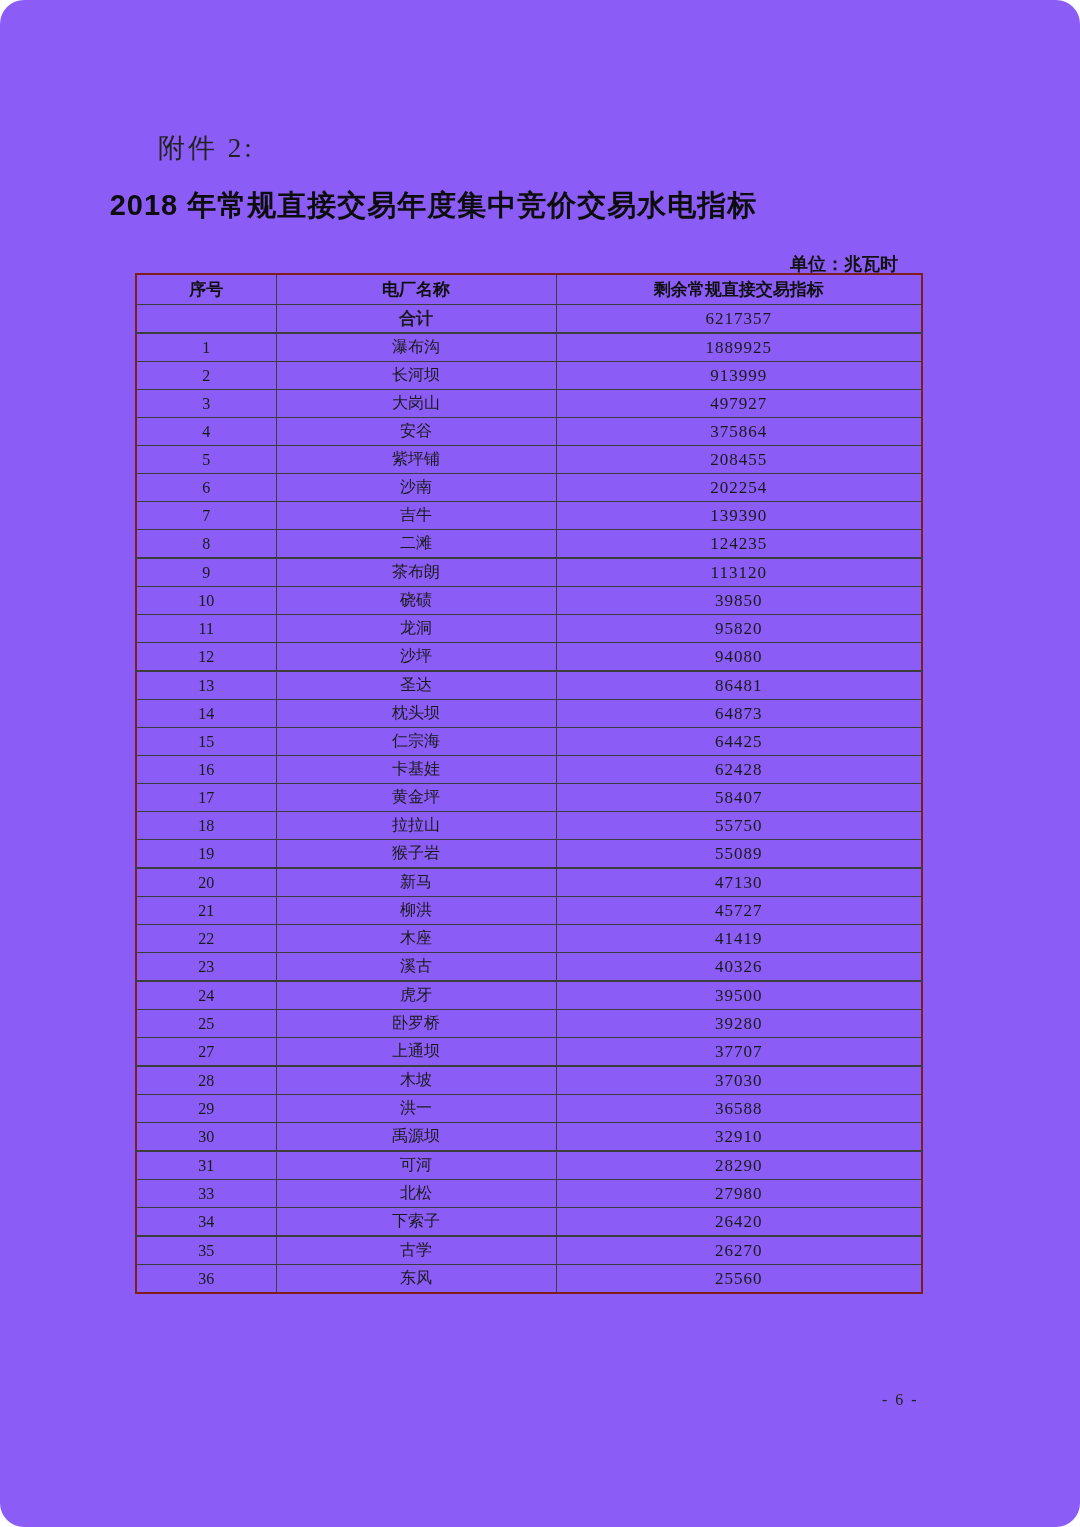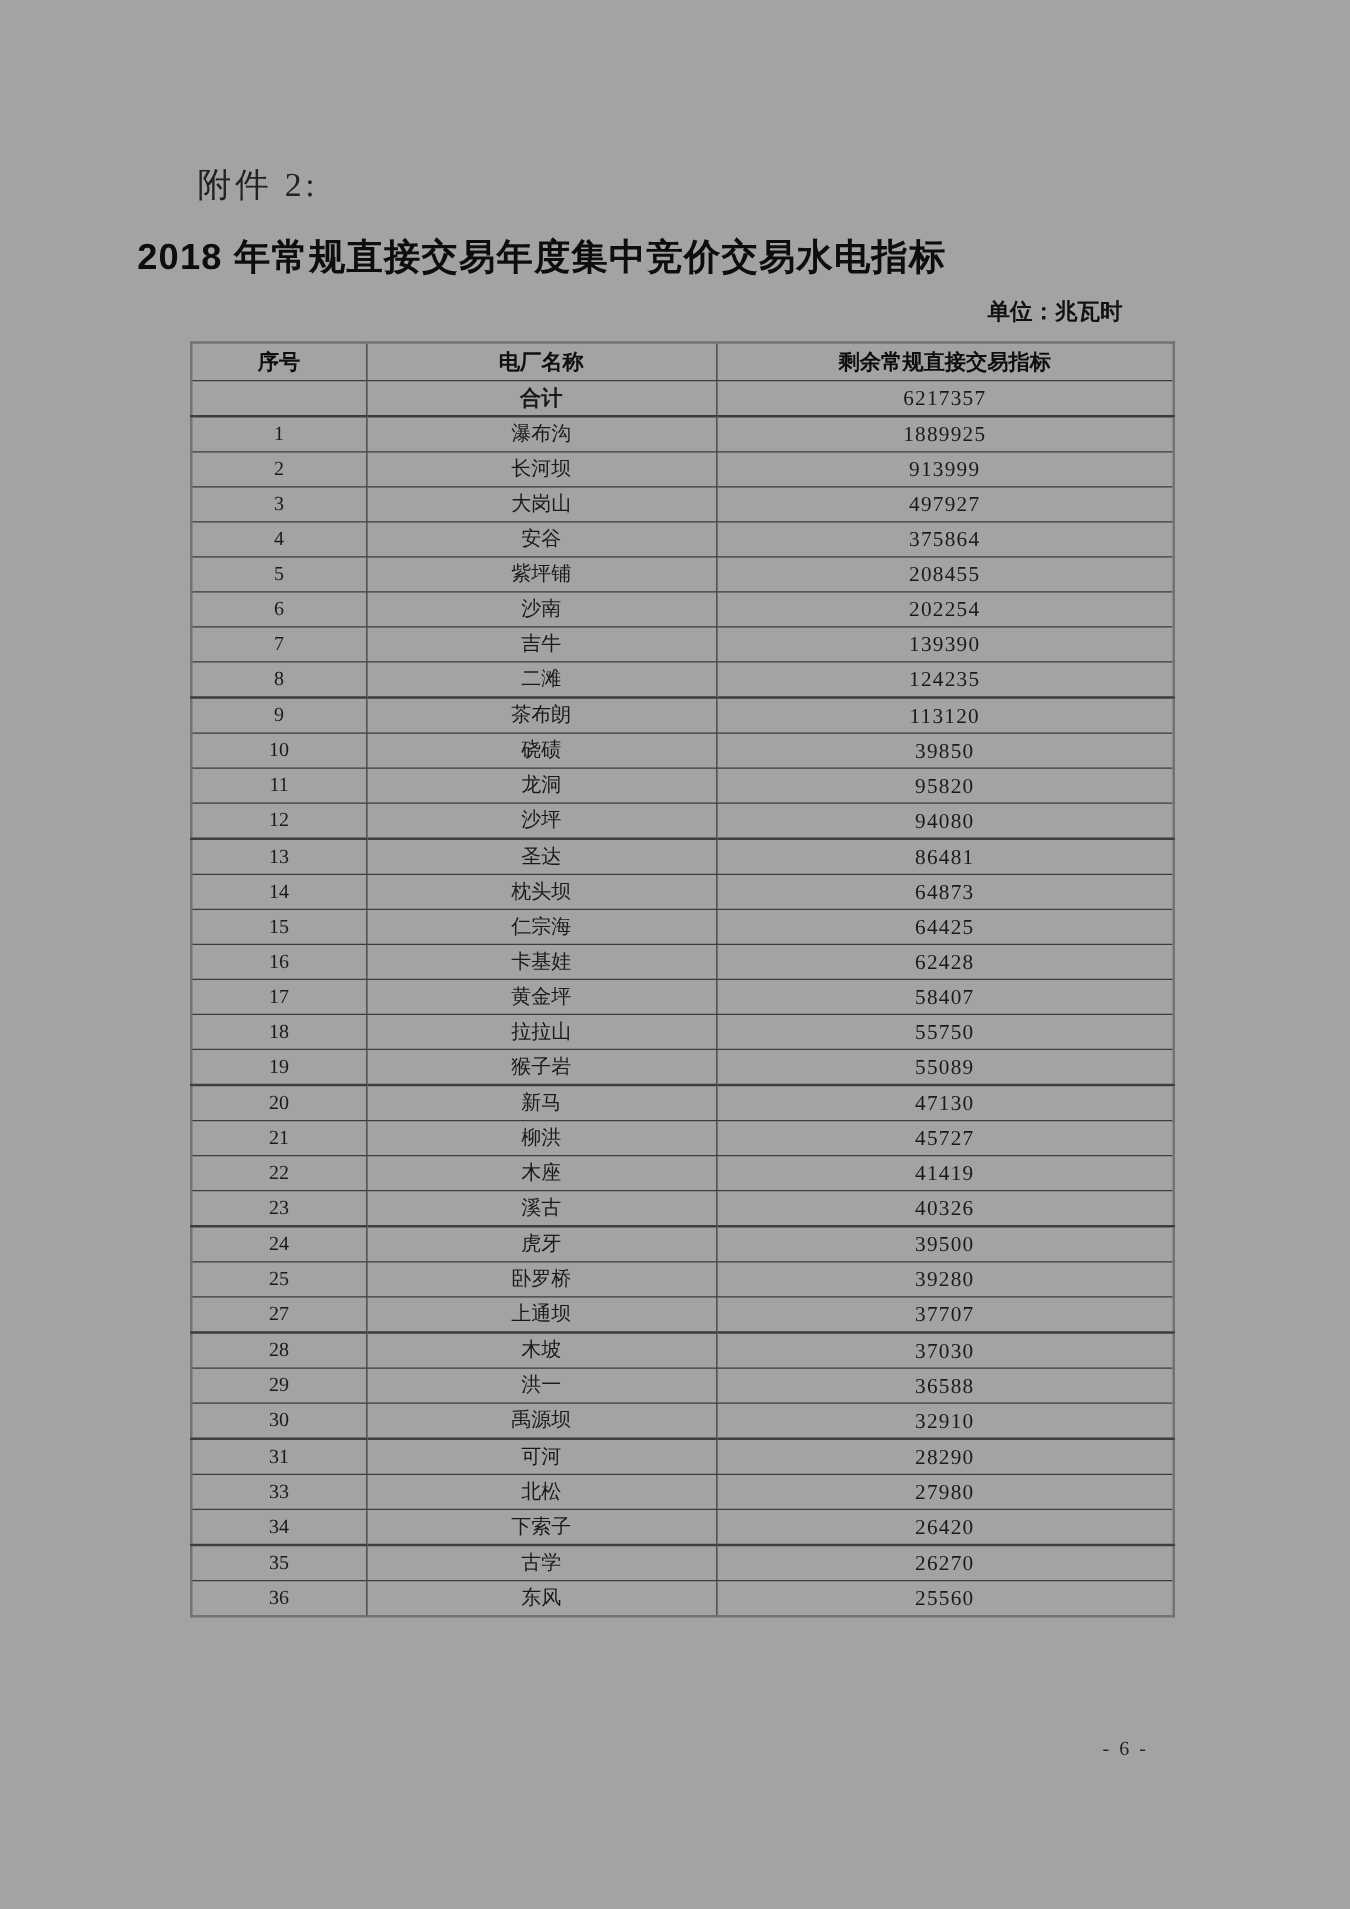--- a/index.html
+++ b/index.html
@@ -1,46 +1,47 @@
 <!DOCTYPE html>
 <html><head>
 <meta charset="utf-8">
 <style>
   html,body { margin:0; padding:0; background:#ffffff; }
   .page {
     position:relative;
     width:1080px; height:1527px;
-    background:#a3a3a3;
+    background:#8b5cf6;
     font-family:"Liberation Serif", serif;
     color:#141414;
     overflow:hidden;
+    border-radius:24px;
   }
   .attachment-label {
     position:absolute; left:158px; top:130px;
     font-size:27px; letter-spacing:3px;
     color:#222;
   }
   .doc-title {
     position:absolute; left:0; top:186px; width:867px;
     text-align:center;
     font-family:"Liberation Sans", sans-serif;
     font-weight:900; font-size:29px; letter-spacing:1px;
     color:#0d0d0d;
   }
   .unit-label {
-    position:absolute; top:237px; right:182px;
+    position:absolute; top:252px; right:182px;
     font-weight:bold; font-size:18px;
     color:#111;
   }
   table.indicator-table {
-    position:absolute; left:152px; top:273px;
+    position:absolute; left:135px; top:273px;
     width:786px;
     border-collapse:collapse;
     table-layout:fixed;
-    border:2px solid #737373;
+    border:2px solid #7f1d1d;
   }
   .indicator-table col.c-no   { width:140px; }
   .indicator-table col.c-name { width:280px; }
   .indicator-table col.c-val  { width:366px; }
   .indicator-table th, .indicator-table td {
     border:1px solid #3d3d3d;
     height:27px;
     text-align:center; vertical-align:middle;
     padding:0;
     font-size:16px;

